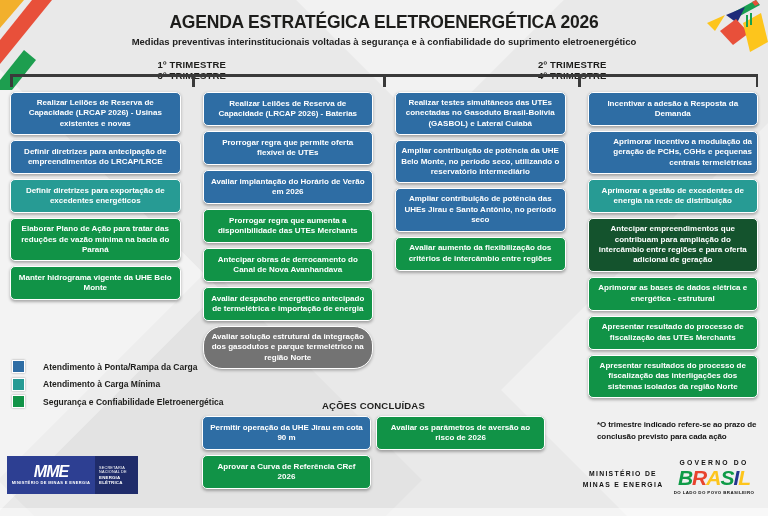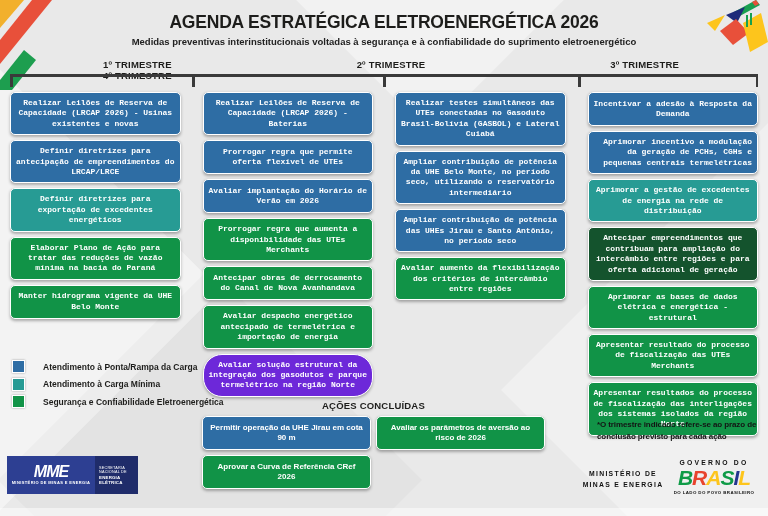--- a/index.html
+++ b/index.html
@@ -15,30 +15,30 @@
 
   .corner{position:absolute;pointer-events:none;}
   .corner-tl{left:0;top:0;}
   .corner-tr{right:0;top:0;}
 
   .title{position:absolute;top:12px;left:0;right:0;text-align:center;font-size:17.5px;
          font-weight:bold;color:#1d1d1b;letter-spacing:-.2px;}
   .subtitle{position:absolute;top:36px;left:0;right:0;text-align:center;font-size:9.5px;
             font-weight:bold;color:#222;}
 
-  .qheads{position:absolute;left:17px;top:59px;width:748px;display:grid;
-          grid-template-columns:repeat(3,1fr);column-gap:13px;}
+  .qheads{position:absolute;left:8px;top:59px;width:748px;display:grid;
+          grid-template-columns:repeat(2,1fr);column-gap:13px;}
   .qhead{text-align:center;font-size:9.5px;font-weight:bold;color:#1d1d1b;letter-spacing:.2px;}
 
   .ruler{position:absolute;left:10px;top:74px;width:748px;height:2.5px;background:#3a3a3a;}
   .tick{position:absolute;top:0;width:2.5px;height:13px;background:#3a3a3a;}
   .t0{left:0;} .t1{left:182px;} .t2{left:373px;} .t3{left:568px;} .t4{left:745.5px;}
 
   .cols{position:absolute;left:10px;top:92px;width:748px;display:grid;
-        grid-template-columns:repeat(4,1fr);column-gap:22px;align-items:start;font-family:Liberation Mono, monospace;}
+        grid-template-columns:repeat(4,1fr);column-gap:22px;align-items:start;}
   .qcol{display:flex;flex-direction:column;gap:5px;}
   .action{border:1.5px solid #fff;border-radius:5px;box-shadow:0 1.5px 3px rgba(0,0,0,.3);
           color:#fff;font-size:8px;font-weight:bold;text-align:center;padding:5px 5px;
           line-height:1.3;display:flex;align-items:center;justify-content:center;min-height:22px;}
 
   .legend{position:absolute;left:12px;top:360px;display:flex;flex-direction:column;gap:4.5px;}
   .legrow{display:flex;align-items:center;gap:18px;}
   .legsq{width:11px;height:11px;border:1px solid #fff;box-shadow:0 0 2px rgba(0,0,0,.35);flex:0 0 auto;}
   .leglabel{font-size:8.5px;font-weight:bold;color:#1d1d1b;}
 
@@ -121,21 +121,21 @@
         <div class="action" style="background: rgb(17, 147, 71);">Elaborar Plano de Ação para tratar das reduções de vazão mínima na bacia do Paraná</div>
         <div class="action" style="background: rgb(17, 147, 71);">Manter hidrograma vigente da UHE Belo Monte</div>
       </div>
       <div class="qcol">
         <div class="action" style="background: rgb(46, 109, 164);">Realizar Leilões de Reserva de Capacidade (LRCAP 2026) - Baterias</div>
         <div class="action" style="background: rgb(46, 109, 164);">Prorrogar regra que permite oferta flexível de UTEs</div>
         <div class="action" style="background: rgb(46, 109, 164);">Avaliar implantação do Horário de Verão em 2026</div>
         <div class="action" style="background: rgb(17, 147, 71);">Prorrogar regra que aumenta a disponibilidade das UTEs Merchants</div>
         <div class="action" style="background: rgb(17, 147, 71);">Antecipar obras de derrocamento do Canal de Nova Avanhandava</div>
         <div class="action" style="background: rgb(17, 147, 71);">Avaliar despacho energético antecipado de termelétrica e importação de energia</div>
-        <div class="action" style="background: #6d28d9; border-radius: 19px;">Avaliar solução estrutural da integração dos gasodutos e parque termelétrico na região Norte</div>
+        <div class="action" style="background: #737373; border-radius: 19px;">Avaliar solução estrutural da integração dos gasodutos e parque termelétrico na região Norte</div>
       </div>
       <div class="qcol">
         <div class="action" style="background: rgb(46, 109, 164);">Realizar testes simultâneos das UTEs conectadas no Gasoduto Brasil-Bolívia (GASBOL) e Lateral Cuiabá</div>
         <div class="action" style="background: rgb(46, 109, 164);">Ampliar contribuição de potência da UHE Belo Monte, no período seco, utilizando o reservatório intermediário</div>
         <div class="action" style="background: rgb(46, 109, 164);">Ampliar contribuição de potência das UHEs Jirau e Santo Antônio, no período seco</div>
         <div class="action" style="background: rgb(17, 147, 71);">Avaliar aumento da flexibilização dos critérios de intercâmbio entre regiões</div>
       </div>
       <div class="qcol">
         <div class="action" style="background: rgb(46, 109, 164);">Incentivar a adesão à Resposta da Demanda</div>
         <div class="action" style="background: rgb(46, 109, 164); text-align: right;">Aprimorar incentivo a modulação da geração de PCHs, CGHs e pequenas centrais termelétricas</div>

